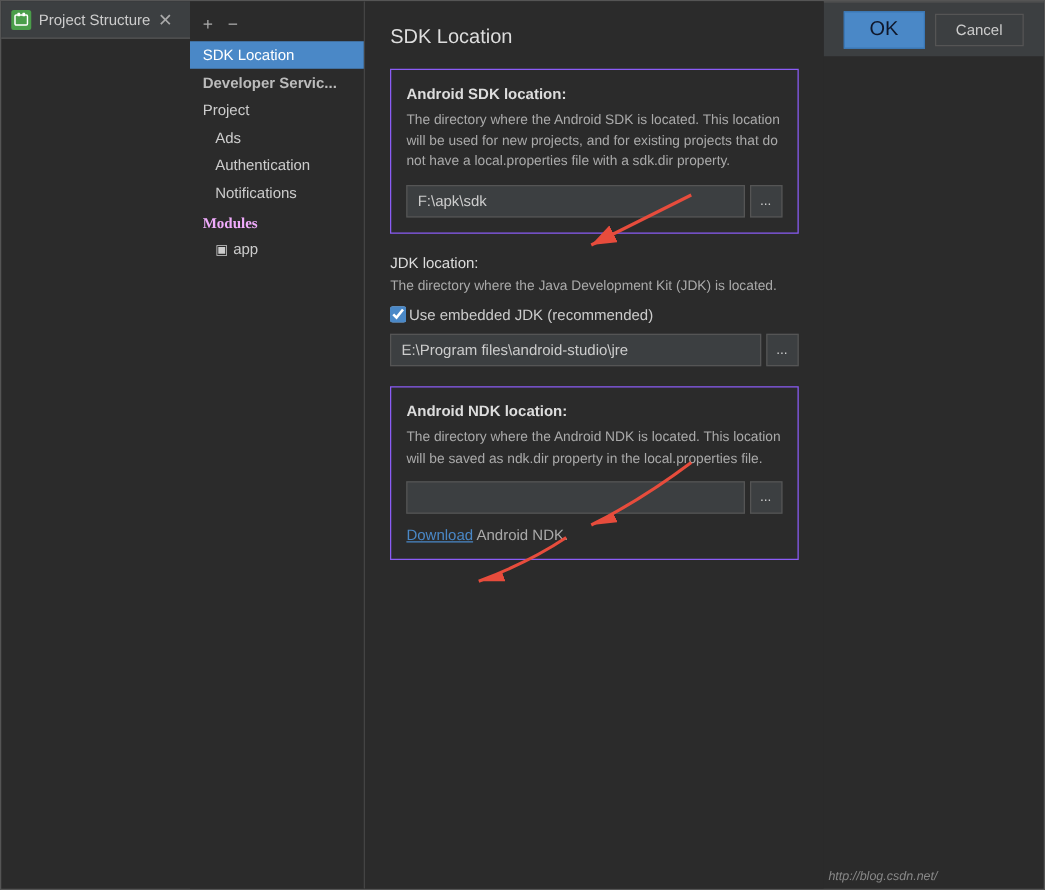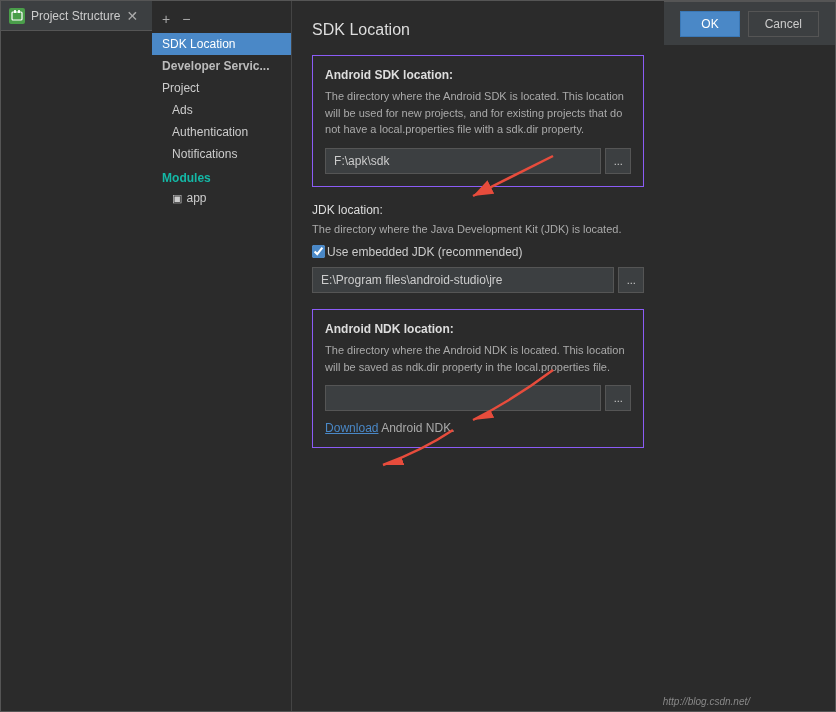--- a/index.html
+++ b/index.html
@@ -93,23 +93,24 @@
     }
     .sidebar-item.active {
       background: #4a88c7;
       color: white;
     }
     .sidebar-item.indent {
       padding-left: 20px;
     }
     .sidebar-modules-label {
       padding: 6px 10px 2px 10px;
-      color: #14b8a6;
+      color: #f0abfc;
       font-size: 12px;
       font-weight: bold;
+      font-family: Liberation Serif, serif;
     }
     .sidebar-item .item-icon {
       margin-right: 4px;
       font-size: 11px;
     }
     
     .main-content {
       flex: 1;
       background: #2b2b2b;
       padding: 20px;
@@ -212,24 +213,24 @@
       display: flex;
       align-items: center;
       justify-content: flex-end;
       padding: 0 16px;
       gap: 8px;
       flex-shrink: 0;
     }
     .btn-ok {
       background: #4a88c7;
       border: 1px solid #3a78b7;
-      color: #ffffff;
+      color: #0f172a;
       padding: 5px 20px;
       cursor: pointer;
-      font-size: 12px;
+      font-size: 16px;
     }
     .btn-cancel {
       background: #3c3f41;
       border: 1px solid #555;
       color: #ccc;
       padding: 5px 16px;
       cursor: pointer;
       font-size: 12px;
     }
     .watermark {

